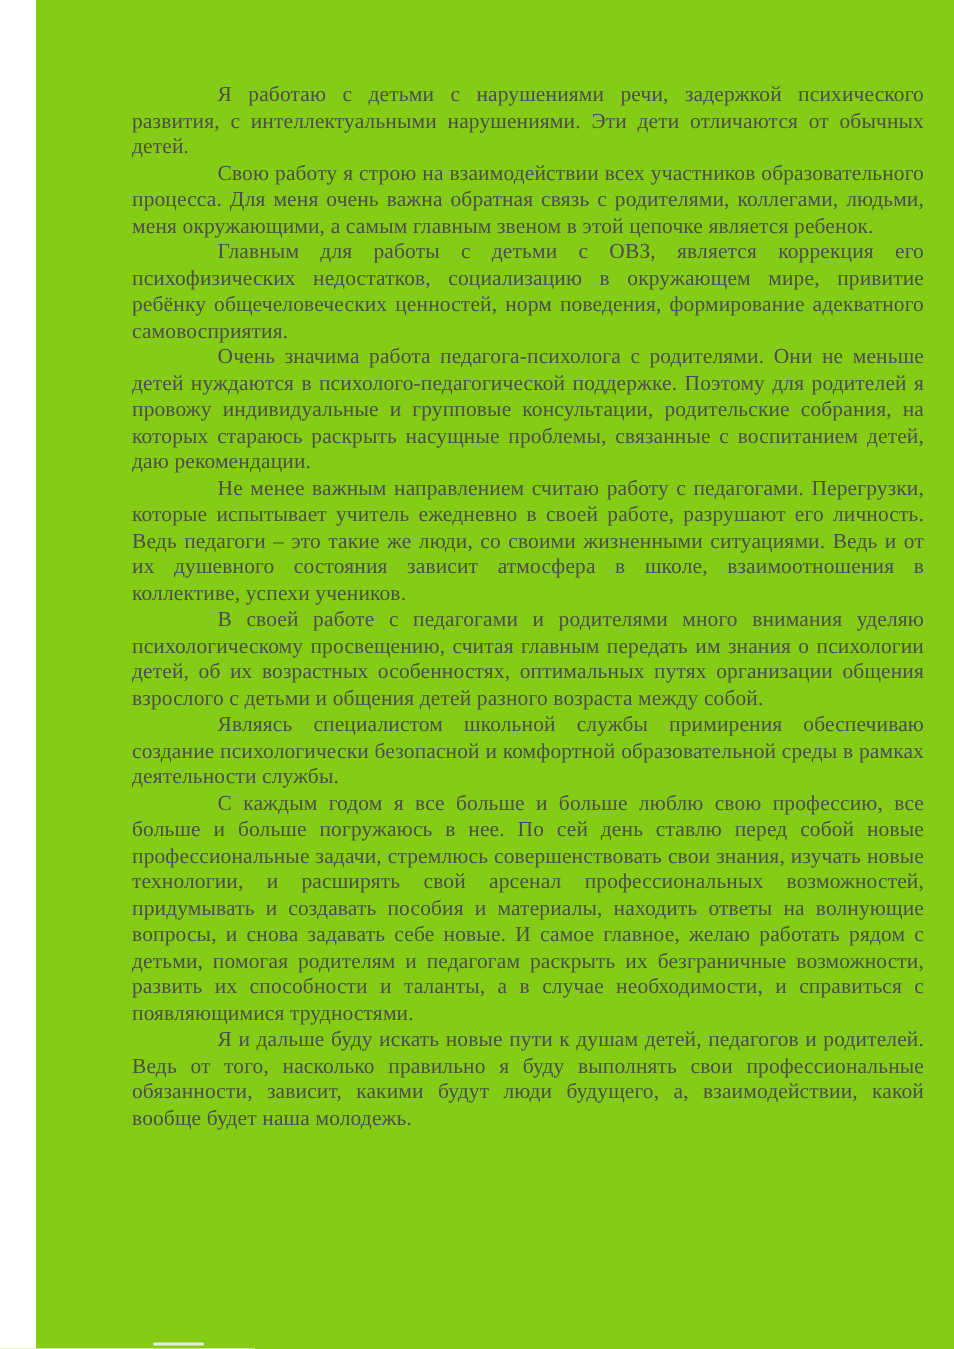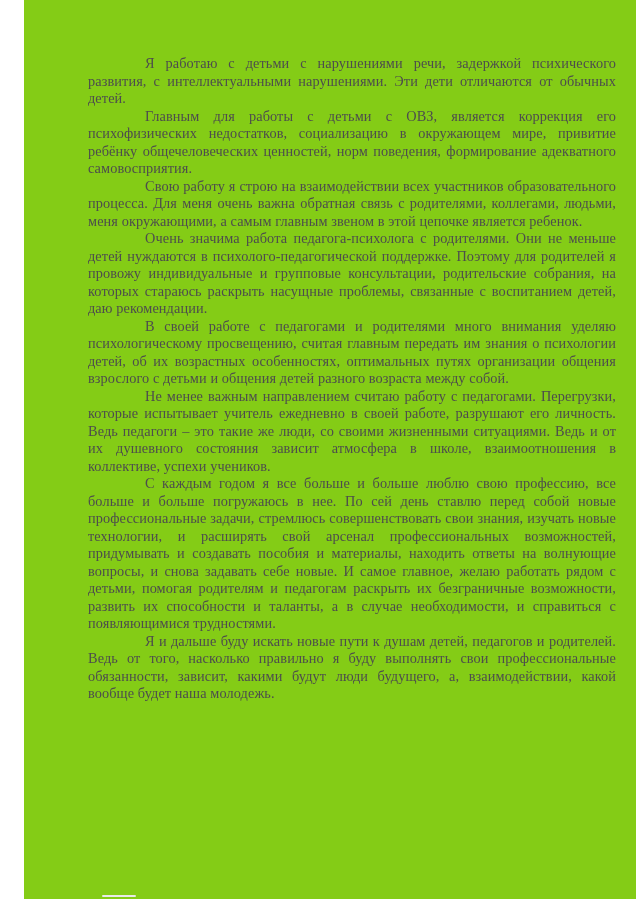--- a/index.html
+++ b/index.html
@@ -49,22 +49,23 @@
     background: #e9e9e9;
     border-radius: 1px;
   }
 </style>
 </head>
 <body>
 
 <div class="page">
   <div class="text-block">
     <p>Я работаю с детьми с нарушениями речи, задержкой психического развития, с интеллектуальными нарушениями. Эти дети отличаются от обычных детей.</p>
+    <p>Свою работу я строю на взаимодействии всех участников образовательного процесса. Для меня очень важна обратная связь с родителями, коллегами, людьми, меня окружающими, а самым главным звеном в этой цепочке является ребенок.</p>
     <p>Главным для работы с детьми с ОВЗ, является коррекция его психофизических недостатков, социализацию в окружающем мире, привитие ребёнку общечеловеческих ценностей, норм поведения, формирование адекватного самовосприятия.</p>
-    <p>Свою работу я строю на взаимодействии всех участников образовательного процесса. Для меня очень важна обратная связь с родителями, коллегами, людьми, меня окружающими, а самым главным звеном в этой цепочке является ребенок.</p>
     <p>Очень значима работа педагога-психолога с родителями. Они не меньше детей нуждаются в психолого-педагогической поддержке. Поэтому для родителей я провожу индивидуальные и групповые консультации, родительские собрания, на которых стараюсь раскрыть насущные проблемы, связанные с воспитанием детей, даю рекомендации.</p>
+    <p>Не менее важным направлением считаю работу с педагогами. Перегрузки, которые испытывает учитель ежедневно в своей работе, разрушают его личность. Ведь педагоги – это такие же люди, со своими жизненными ситуациями. Ведь и от их душевного состояния зависит атмосфера в школе, взаимоотношения в коллективе, успехи учеников.</p>
     <p>В своей работе с педагогами и родителями много внимания уделяю психологическому просвещению, считая главным передать им знания о психологии детей, об их возрастных особенностях, оптимальных путях организации общения взрослого с детьми и общения детей разного возраста между собой.</p>
-    <p>Не менее важным направлением считаю работу с педагогами. Перегрузки, которые испытывает учитель ежедневно в своей работе, разрушают его личность. Ведь педагоги – это такие же люди, со своими жизненными ситуациями. Ведь и от их душевного состояния зависит атмосфера в школе, взаимоотношения в коллективе, успехи учеников.</p>
+    <p>Являясь специалистом школьной службы примирения обеспечиваю создание психологически безопасной и комфортной образовательной среды в рамках деятельности службы.</p>
     <p>С каждым годом я все больше и больше люблю свою профессию, все больше и больше погружаюсь в нее. По сей день ставлю перед собой новые профессиональные задачи, стремлюсь совершенствовать свои знания, изучать новые технологии, и расширять свой арсенал профессиональных возможностей, придумывать и создавать пособия и материалы, находить ответы на волнующие вопросы, и снова задавать себе новые. И самое главное, желаю работать рядом с детьми, помогая родителям и педагогам раскрыть их безграничные возможности, развить их способности и таланты, а в случае необходимости, и справиться с появляющимися трудностями.</p>
     <p>Я и дальше буду искать новые пути к душам детей, педагогов и родителей. Ведь от того, насколько правильно я буду выполнять свои профессиональные обязанности, зависит, какими будут люди будущего, а, взаимодействии, какой вообще будет наша молодежь.</p>
   </div>
   <div class="scan-artifact"></div>
 </div>
 
 </body></html>

